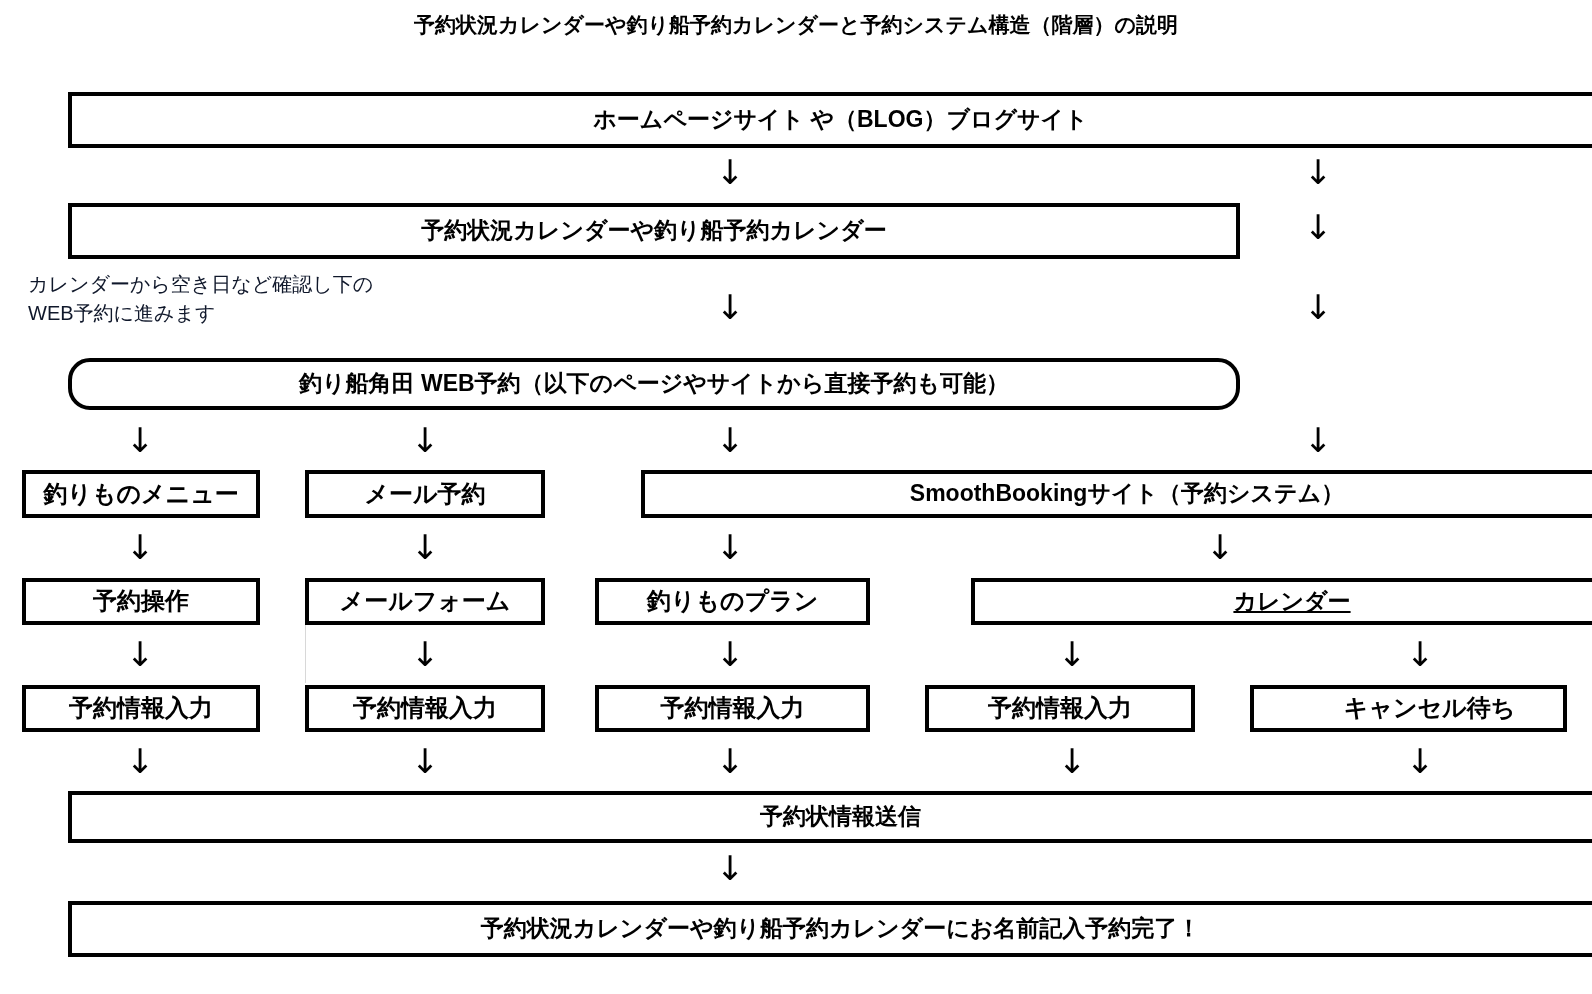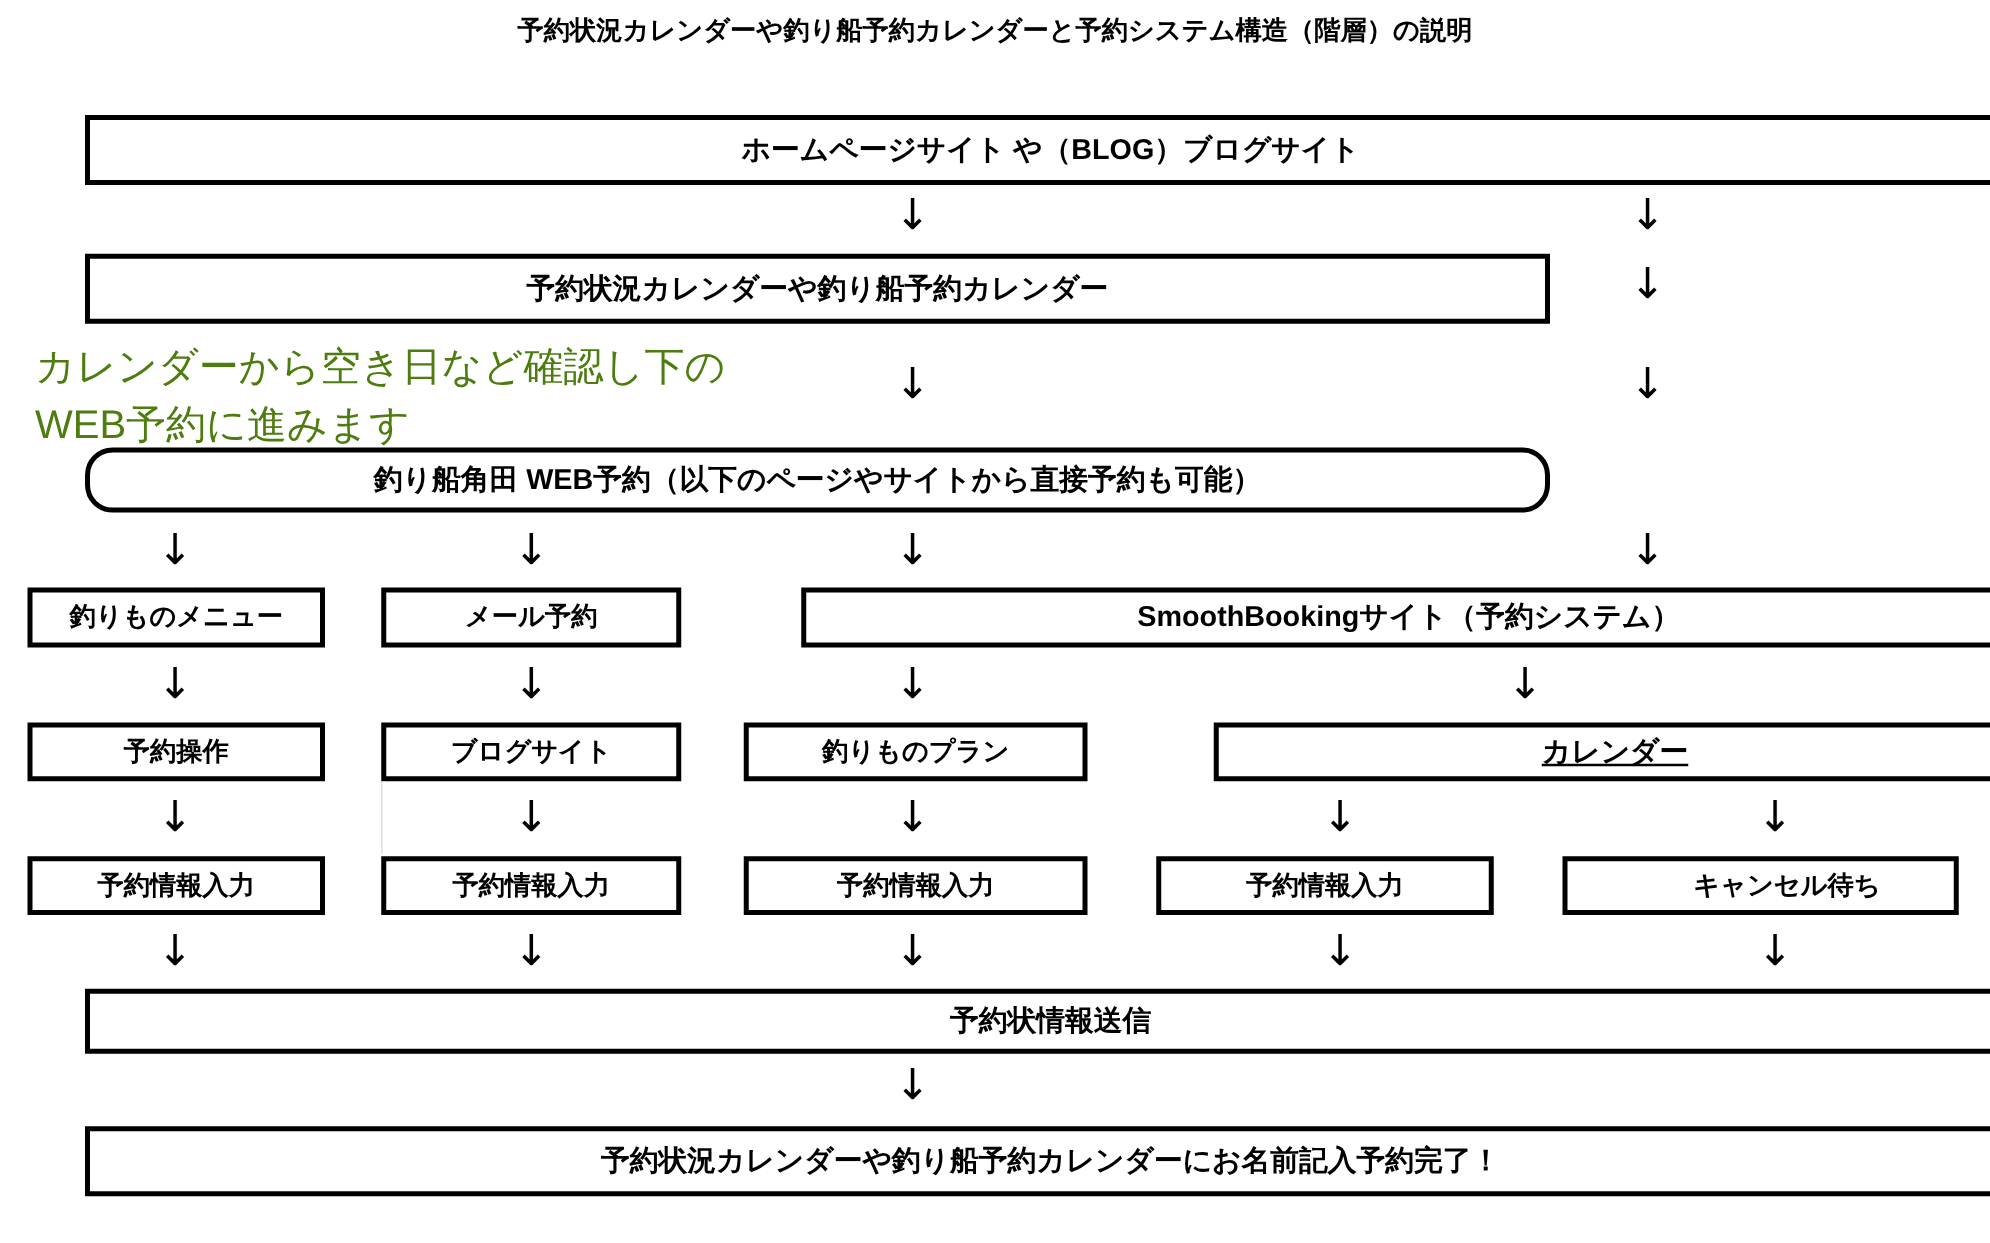--- a/index.html
+++ b/index.html
@@ -42,43 +42,43 @@
     display: flex;
     align-items: center;
     justify-content: center;
     font-weight: bold;
     font-size: 22px;
     line-height: 1.1;
     white-space: nowrap;
     text-align: center;
   }
   .node.wide { font-size: 23px; margin-left: 46px; }
-  .node.small { font-size: 21px; text-align: center; }
+  .node.small { font-size: 24px; text-align: center; }
 
   
   .arrow {
     position: absolute;
     font-family: "DejaVu Sans", sans-serif;
     font-size: 34px;
     line-height: 1;
     color: #000000;
     width: 36px;
     text-align: center;
     font-weight: normal;
     user-select: none;
   }
 
   
   .annotation {
     position: absolute;
-    font-size: 32px;
+    font-size: 20px;
     font-weight: normal;
     line-height: 1.45;
     white-space: pre-line;
-    color: #4d7c0f;
+    color: #0f172a;
   }
 
   
   .hairline {
     position: absolute;
     background: #d8d8d8;
     width: 1px;
   }
 </style>
 </head>
@@ -129,21 +129,21 @@
 
   <div class="arrow" data-name="arrow-down-menu-to-operation" style="left:122px; top:530px;">↓</div>
   <div class="arrow" data-name="arrow-down-mail-to-form" style="left:407px; top:530px;">↓</div>
   <div class="arrow" data-name="arrow-down-smoothbooking-to-plan" style="left:712px; top:530px;">↓</div>
   <div class="arrow" data-name="arrow-down-smoothbooking-to-calendar" style="left:1202px; top:530px;">↓</div>
 
   <div class="node small" data-name="node-reservation-operation" style="left:22px; top:578px; width:238px; height:47px;">
     <span data-name="node-label">予約操作</span>
   </div>
   <div class="node small" data-name="node-mail-form" style="left:305px; top:578px; width:240px; height:47px;">
-    <span data-name="node-label">ブログサイト</span>
+    <span data-name="node-label">メールフォーム</span>
   </div>
   <div class="node small" data-name="node-fishing-plan" style="left:595px; top:578px; width:275px; height:47px;">
     <span data-name="node-label">釣りものプラン</span>
   </div>
   <div class="node wide" data-name="node-calendar-sub" style="left:925px; top:578px; width:642px; height:47px;text-decoration:underline;">
     <span data-name="node-label">カレンダー</span>
   </div>
 
   <div class="hairline" data-name="hairline-artifact" style="left:305px; top:625px; height:58px;"></div>
 

